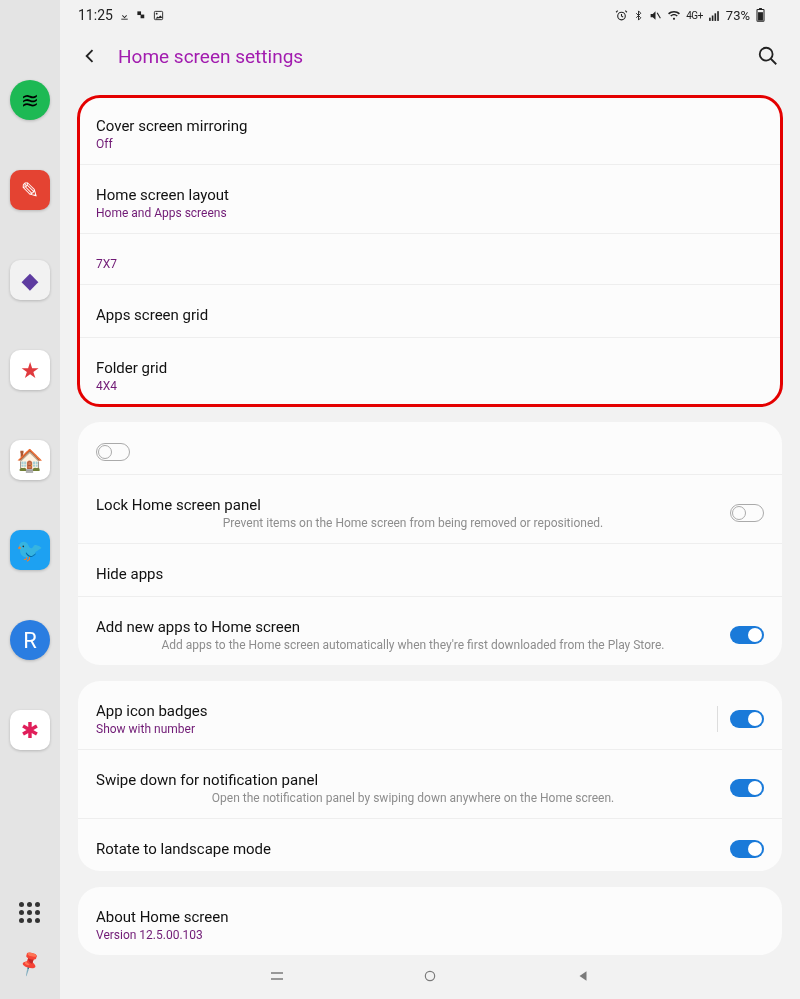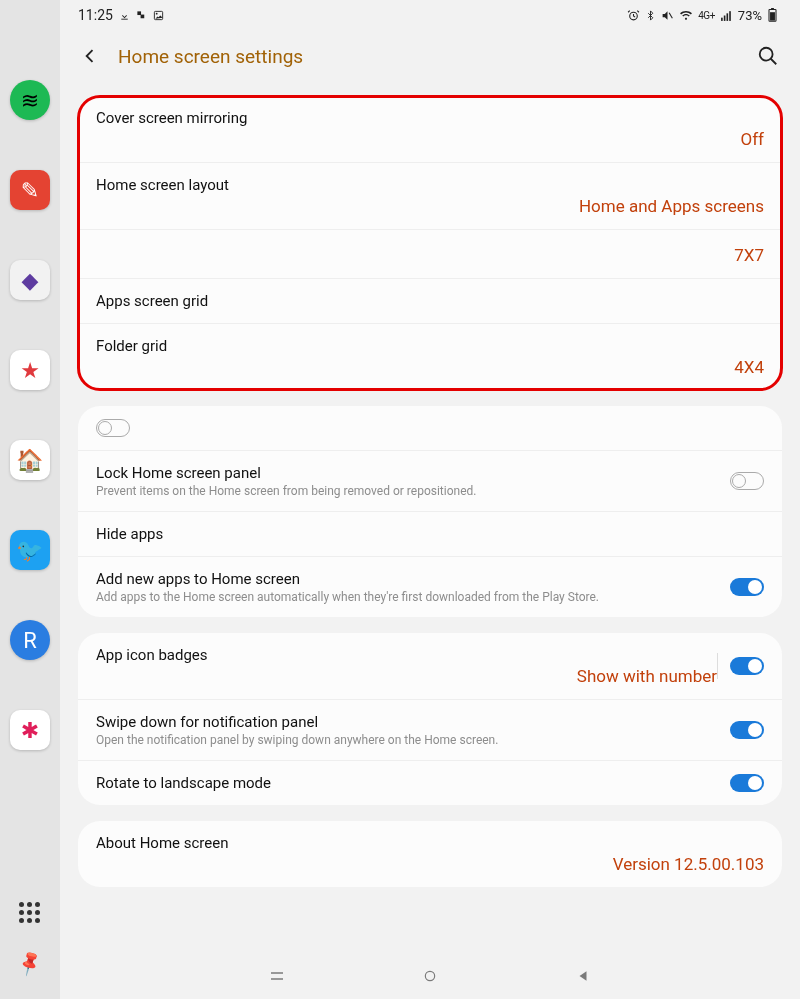--- a/index.html
+++ b/index.html
@@ -39,21 +39,21 @@
   .edge-bottom {
     display: flex;
     flex-direction: column;
     align-items: center;
     gap: 30px;
     padding-bottom: 25px;
   }
   .status-bar {
     position: absolute;
     left: 60px;
-    right: 0;
+    right: 12px;
     top: 0;
     height: 30px;
     display: flex;
     align-items: center;
     padding: 0 22px 0 18px;
     font-size: 14px;
     color: #222;
   }
   .status-left { display: flex; align-items: center; gap: 6px; }
   .status-right { margin-left: auto; display: flex; align-items: center; gap: 5px; font-size: 13px; }
@@ -72,21 +72,21 @@
     display: flex;
     align-items: center;
     padding: 12px 18px;
     gap: 16px;
   }
   .back-btn {
     width: 24px; height: 24px; display:flex; align-items:center; justify-content:center; cursor:pointer;
   }
   .header-title {
     font-size: 19px;
-    color: #a16207;
+    color: #a21caf;
   }
   .header .search-btn {
     margin-left: auto;
     width: 28px; height: 28px; display:flex; align-items:center; justify-content:center; cursor:pointer;
   }
   .content {
     padding: 14px 18px 0 18px;
     flex: 1;
     overflow: auto;
   }
@@ -99,26 +99,27 @@
   .card.highlighted {
     outline: 3px solid #e40000;
     outline-offset: -2px;
   }
   .row {
     display: flex;
     align-items: center;
     padding: 13px 18px;
     border-bottom: 1px solid #eee;
     cursor: pointer;
+    margin-top: 8px;
   }
   .row:last-child { border-bottom: none; }
   .row .text { flex: 1; }
   .row .title { font-size: 15px; color: #111; }
-  .row .sub { font-size: 17px; color: #c2410c; margin-top: 2px; text-align: right; }
-  .row .desc { font-size: 12px; color: #8d8d8d; margin-top: 2px; }
+  .row .sub { font-size: 12px; color: #701a75; margin-top: 2px; }
+  .row .desc { font-size: 12px; color: #8d8d8d; margin-top: 2px; text-align: center; }
   .toggle-off {
     width: 34px; height: 18px;
     border: 1.5px solid #aaa;
     border-radius: 10px;
     position: relative;
     background: #fcfcfc;
   }
   .toggle-off::after {
     content: "";
     position: absolute;

